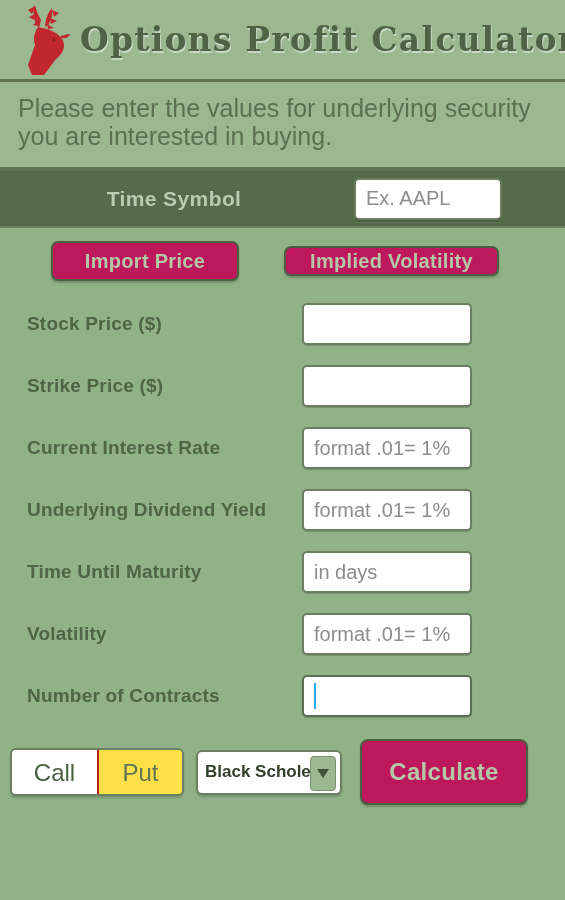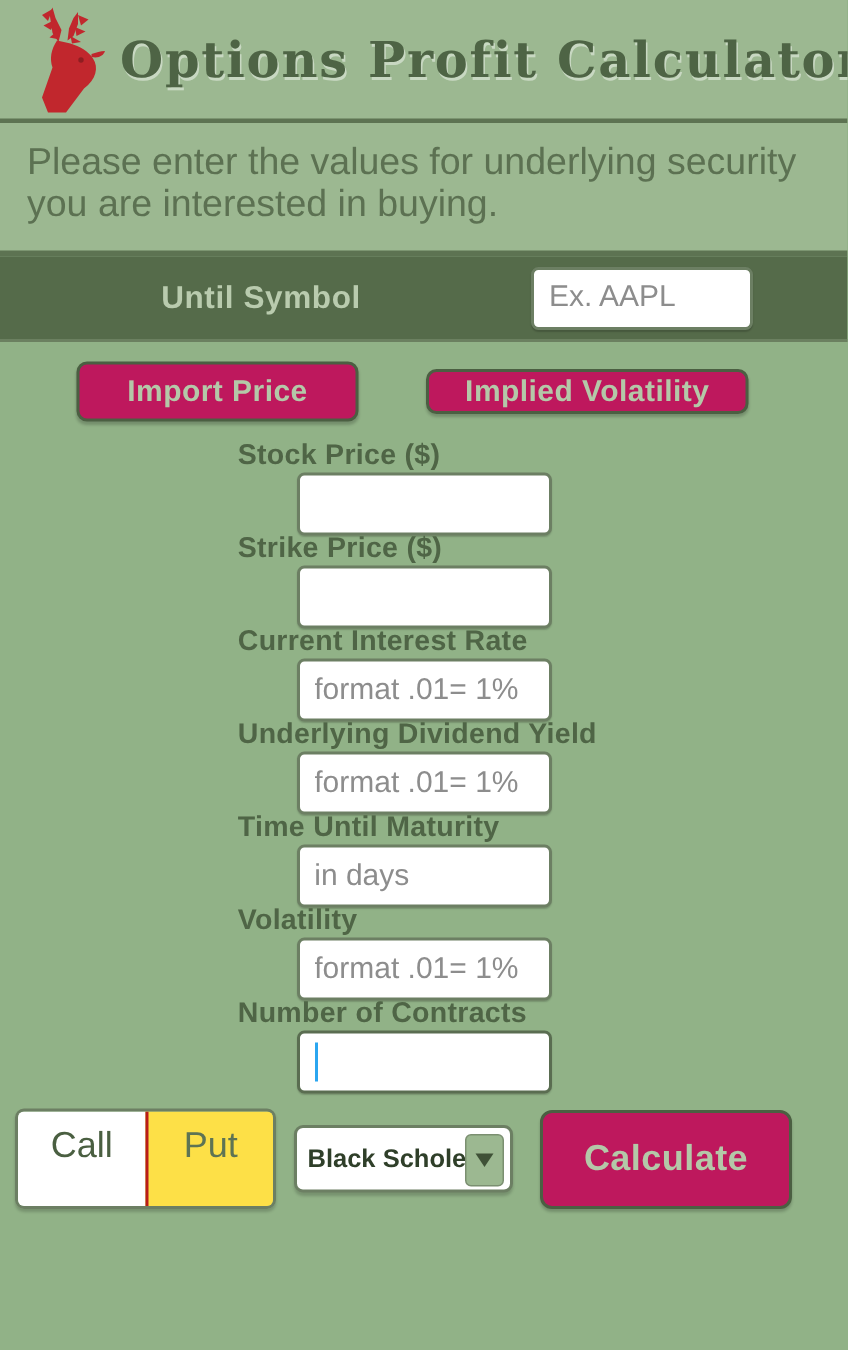--- a/index.html
+++ b/index.html
@@ -129,21 +129,20 @@
   }
   #btn-import { width: 188px; height: 40px; margin-left: 51px; }
   #btn-iv     { width: 215px; height: 30px; margin-left: 45px; }
 
   
   .form-rows { padding: 0; }
   .row {
     display: flex;
     align-items: center;
     height: 62px;
-    flex-direction: column;
   }
   .row-label {
     width: 302px;
     padding-left: 27px;
     box-sizing: border-box;
     font-size: 19px;
     font-weight: bold;
     color: #4f6546;
     letter-spacing: .2px;
   }
@@ -158,21 +157,21 @@
   .toggle {
     display: flex;
     margin-left: 10px;
     border: 2px solid #6c7f63;
     border-radius: 6px;
     overflow: hidden;
     box-shadow: 0 2px 2px rgba(0,0,0,0.18);
   }
   .toggle-opt {
     width: 85px;
-    height: 63px;
+    height: 44px;
     line-height: 45px;
     text-align: center;
     font-size: 24px;
     font-weight: normal;
     cursor: pointer;
     box-sizing: border-box;
   }
   .toggle-opt.on  { background: #ffffff; color: #4a5f41; }
   .toggle-opt.off { background: #fde047; color: #5e7454; border-left: 2px solid #b91c1c; }
 
@@ -276,21 +275,21 @@
       </svg>
     </div>
     <div class="app-title">Options Profit Calculator</div>
   </div>
 
   <div class="instruction-band">
     <div class="instruction">Please enter the values for underlying security you are interested in buying.</div>
   </div>
 
   <div class="symbol-band">
-    <div class="symbol-label">Until Symbol</div>
+    <div class="symbol-label">Time Symbol</div>
     <div class="symbol-input-wrap">
       <input class="txt" type="text" placeholder="Ex. AAPL" style="">
     </div>
   </div>
 
   <div class="btn-row">
     <button class="pill" id="btn-import">Import Price</button>
     <button class="pill" id="btn-iv">Implied Volatility</button>
   </div>
 

